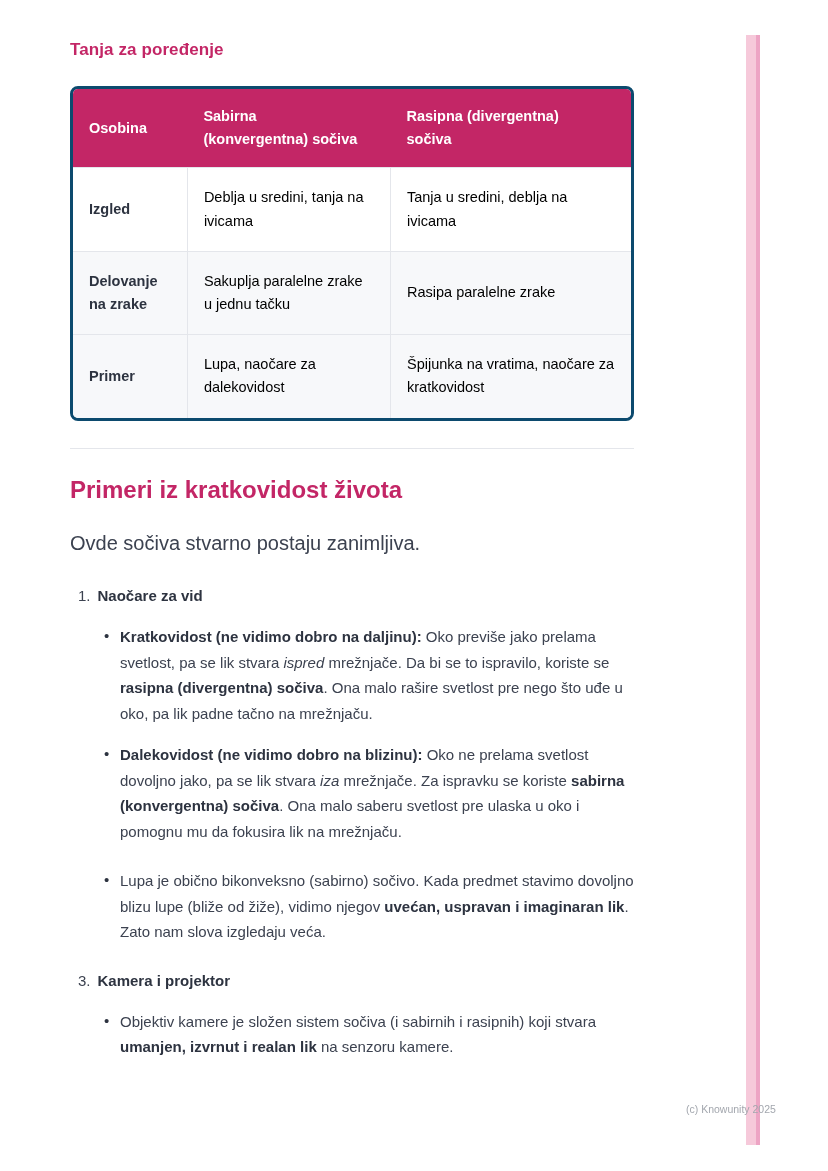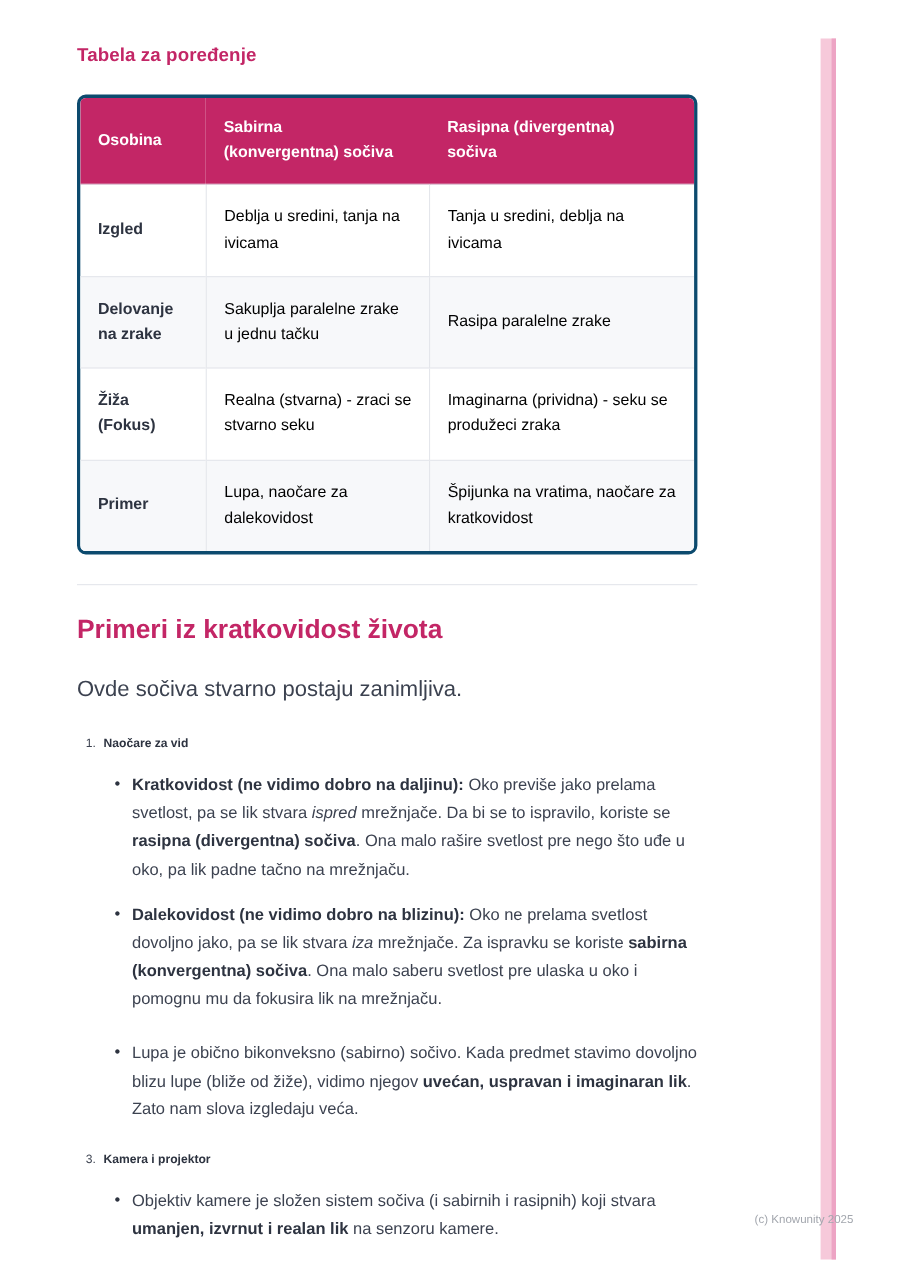--- a/index.html
+++ b/index.html
@@ -42,21 +42,21 @@
 
   .divider { border:none; border-top:1px solid #e4e6eb; margin-top:27px; }
 
   .examples-heading {
     color:#c32666; font-size:24px; font-weight:700;
     margin-top:27px; line-height:1.2;
   }
   .intro { margin-top:23px; font-size:20px; line-height:1.65; }
 
   .example-item { margin-top:24px; }
-  .item-head { padding-left:8px; font-size:11px; line-height:1.6;margin-top:20px; }
+  .item-head { padding-left:8px; font-size:15px; line-height:1.6;margin-top:20px; }
   .num { color:#3c4250; margin-right:7px; }
   .item-label { font-weight:700; color:#2d3340; }
 
   .bullet { position:relative; margin-top:16px; padding-left:50px; font-size:15px; line-height:1.7; }
   .bullet .dot { position:absolute; left:34px; top:-1px; color:#2d3340; }
   .bullet strong { color:#2d3340; }
   .bullet em { font-style:italic; }
 
   .stripe {
     position:absolute; left:746px; top:35px; width:14px; height:1110px;
@@ -69,21 +69,21 @@
   .watermark {
     position:absolute; left:686px; top:1103px;
     font-size:10.5px; color:#a3a7ae; z-index:5; white-space:nowrap;
   }
 </style>
 </head>
 <body>
 
 <div class="content">
 
-  <h3 class="table-heading">Tabela za poređenje</h3>
+  <h3 class="table-heading">Tanja za poređenje</h3>
 
   <div class="table-wrap">
     <table>
       <colgroup>
           <col class="c1">
           <col class="c2">
           <col class="c3">
         </colgroup>
       <thead>
         <tr>
@@ -97,25 +97,20 @@
       <tbody>
           <tr>
             <th>Izgled</th>
             <td>Deblja u sredini, tanja na ivicama</td>
             <td>Tanja u sredini, deblja na ivicama</td>
           </tr>
           <tr class="alt">
             <th>Delovanje na zrake</th>
             <td>Sakuplja paralelne zrake u jednu tačku</td>
             <td>Rasipa paralelne zrake</td>
-          </tr>
-          <tr>
-            <th>Žiža (Fokus)</th>
-            <td>Realna (stvarna) - zraci se stvarno seku</td>
-            <td>Imaginarna (prividna) - seku se produžeci zraka</td>
           </tr>
           <tr class="alt">
             <th>Primer</th>
             <td>Lupa, naočare za dalekovidost</td>
             <td>Špijunka na vratima, naočare za kratkovidost</td>
           </tr>
         </tbody>
     </table>
   </div>
 

